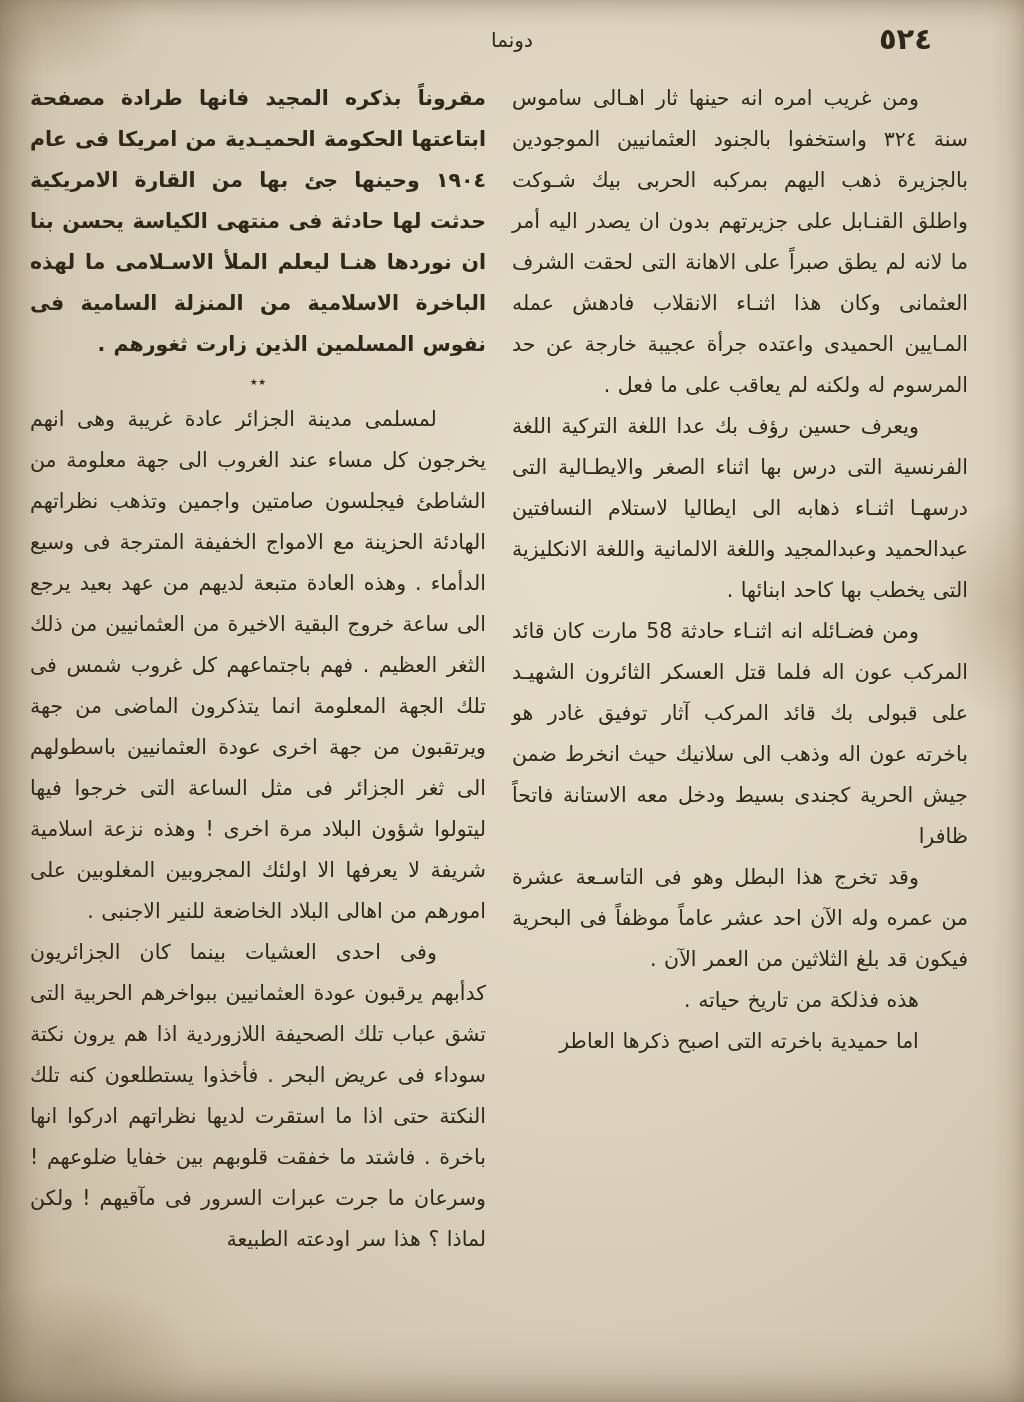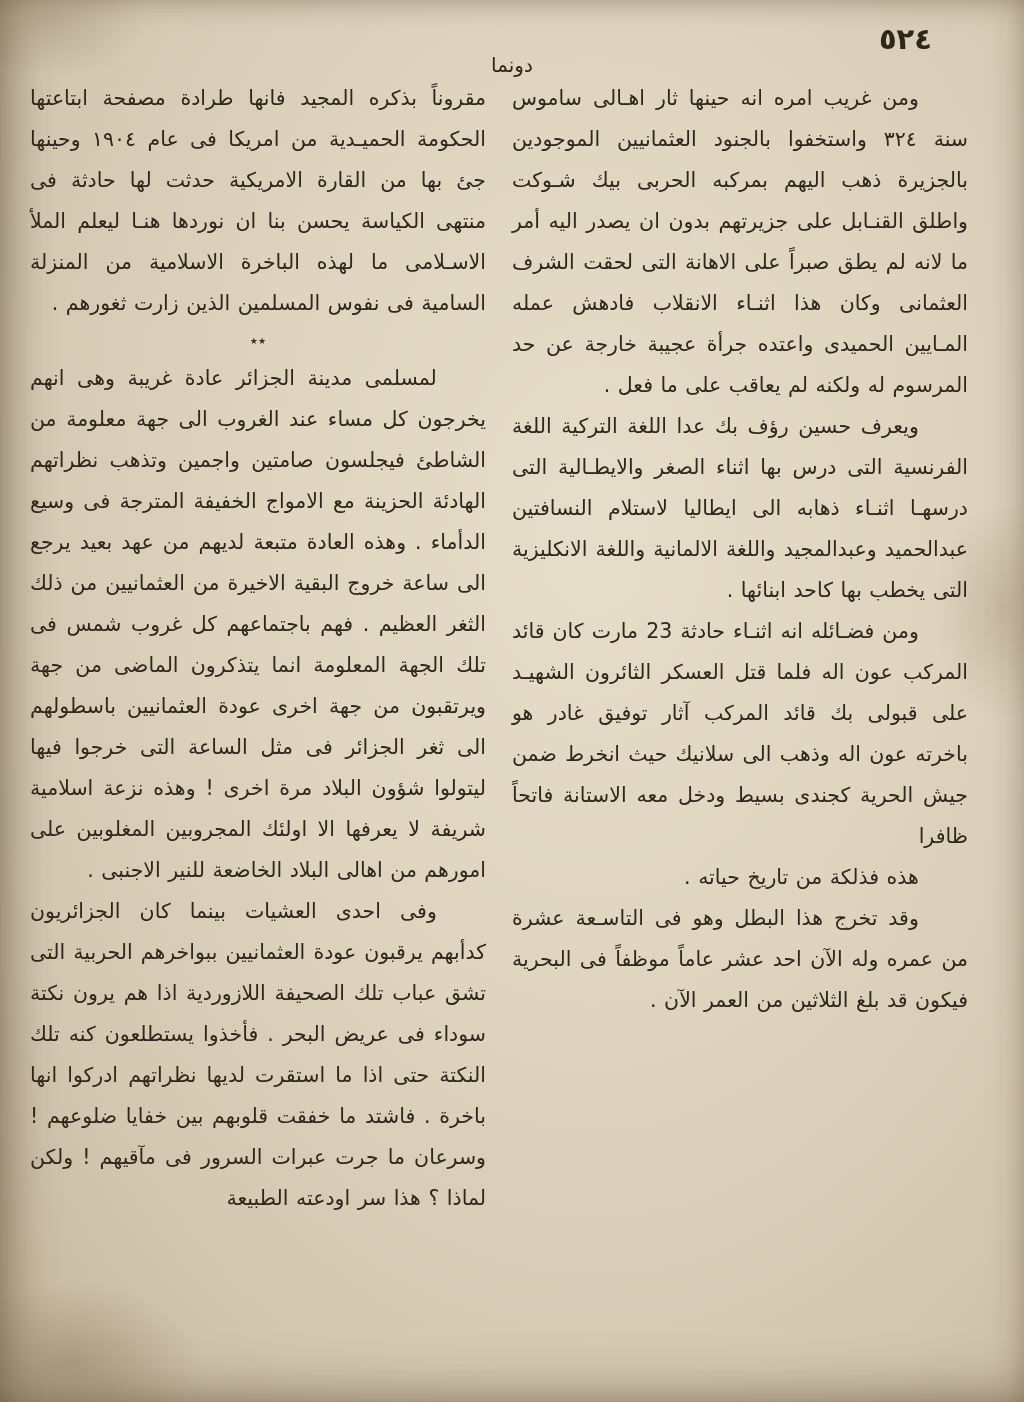--- a/index.html
+++ b/index.html
@@ -61,21 +61,20 @@
     font-size: 29px;
     font-weight: bold;
     letter-spacing: 1px;
   }
   .running-title {
     position: absolute;
     top: 10px;
     left: 50%;
     transform: translateX(-50%);
     font-size: 20px;
-    margin-top: 25px;
   }
   .content {
     position: absolute;
     top: 78px;
     right: 56px;
     left: 30px;
     bottom: 36px;
     display: flex;
     gap: 26px;
   }
@@ -86,20 +85,21 @@
   .para {
     margin: 0;
     font-size: 20.5px;
     line-height: 41px;
     text-align: justify;
     text-indent: 2.4em;
     word-spacing: 1px;
   }
   .para.flush {
     text-indent: 0;
+    font-weight: bold;
   }
   .section-divider {
     text-align: center;
     font-size: 15px;
     line-height: 34px;
     letter-spacing: 6px;
     color: #3a3122;
   }
 </style>
 </head>
@@ -114,23 +114,24 @@
   <div class="header">
     <span class="page-number">٥٢٤</span>
     <span class="running-title">دونما</span>
   </div>
 
   <div class="content">
 
     <div class="column">
       <p class="para">ومن غريب امره انه حينها ثار اهـالى ساموس سنة ٣٢٤ واستخفوا بالجنود العثمانيين الموجودين بالجزيرة ذهب اليهم بمركبه الحربى بيك شـوكت واطلق القنـابل على جزيرتهم بدون ان يصدر اليه أمر ما لانه لم يطق صبراً على الاهانة التى لحقت الشرف العثمانى وكان هذا اثنـاء الانقلاب فادهش عمله المـايين الحميدى واعتده جرأة عجيبة خارجة عن حد المرسوم له ولكنه لم يعاقب على ما فعل .</p>
       <p class="para">ويعرف حسين رؤف بك عدا اللغة التركية اللغة الفرنسية التى درس بها اثناء الصغر والايطـالية التى درسهـا اثنـاء ذهابه الى ايطاليا لاستلام النسافتين عبدالحميد وعبدالمجيد واللغة الالمانية واللغة الانكليزية التى يخطب بها كاحد ابنائها .</p>
-      <p class="para">ومن فضـائله انه اثنـاء حادثة 23 مارت كان قائد المركب عون اله فلما قتل العسكر الثائرون الشهيـد على قبولى بك قائد المركب آثار توفيق غادر هو باخرته عون اله وذهب الى سلانيك حيث انخرط ضمن جيش الحرية كجندى بسيط ودخل معه الاستانة فاتحاً ظافرا</p>
+      <p class="para">ومن فضـائله انه اثنـاء حادثة 58 مارت كان قائد المركب عون اله فلما قتل العسكر الثائرون الشهيـد على قبولى بك قائد المركب آثار توفيق غادر هو باخرته عون اله وذهب الى سلانيك حيث انخرط ضمن جيش الحرية كجندى بسيط ودخل معه الاستانة فاتحاً ظافرا</p>
+      <p class="para">وقد تخرج هذا البطل وهو فى التاسـعة عشرة من عمره وله الآن احد عشر عاماً موظفاً فى البحرية فيكون قد بلغ الثلاثين من العمر الآن .</p>
       <p class="para">هذه فذلكة من تاريخ حياته .</p>
-      <p class="para">وقد تخرج هذا البطل وهو فى التاسـعة عشرة من عمره وله الآن احد عشر عاماً موظفاً فى البحرية فيكون قد بلغ الثلاثين من العمر الآن .</p>
+      <p class="para">اما حميدية باخرته التى اصبح ذكرها العاطر</p>
     </div>
 
     <div class="column">
       <p class="para flush">مقروناً بذكره المجيد فانها طرادة مصفحة ابتاعتها الحكومة الحميـدية من امريكا فى عام ١٩٠٤ وحينها جئ بها من القارة الامريكية حدثت لها حادثة فى منتهى الكياسة يحسن بنا ان نوردها هنـا ليعلم الملأ الاسـلامى ما لهذه الباخرة الاسلامية من المنزلة السامية فى نفوس المسلمين الذين زارت ثغورهم .</p>
       <div class="section-divider">٭٭</div>
       <p class="para">لمسلمى مدينة الجزائر عادة غريبة وهى انهم يخرجون كل مساء عند الغروب الى جهة معلومة من الشاطئ فيجلسون صامتين واجمين وتذهب نظراتهم الهادئة الحزينة مع الامواج الخفيفة المترجة فى وسيع الدأماء . وهذه العادة متبعة لديهم من عهد بعيد يرجع الى ساعة خروج البقية الاخيرة من العثمانيين من ذلك الثغر العظيم . فهم باجتماعهم كل غروب شمس فى تلك الجهة المعلومة انما يتذكرون الماضى من جهة ويرتقبون من جهة اخرى عودة العثمانيين باسطولهم الى ثغر الجزائر فى مثل الساعة التى خرجوا فيها ليتولوا شؤون البلاد مرة اخرى ! وهذه نزعة اسلامية شريفة لا يعرفها الا اولئك المجروبين المغلوبين على امورهم من اهالى البلاد الخاضعة للنير الاجنبى .</p>
       <p class="para">وفى احدى العشيات بينما كان الجزائريون كدأبهم يرقبون عودة العثمانيين ببواخرهم الحربية التى تشق عباب تلك الصحيفة اللازوردية اذا هم يرون نكتة سوداء فى عريض البحر . فأخذوا يستطلعون كنه تلك النكتة حتى اذا ما استقرت لديها نظراتهم ادركوا انها باخرة . فاشتد ما خفقت قلوبهم بين خفايا ضلوعهم ! وسرعان ما جرت عبرات السرور فى مآقيهم ! ولكن لماذا ؟ هذا سر اودعته الطبيعة</p>
     </div>
 
   </div>

